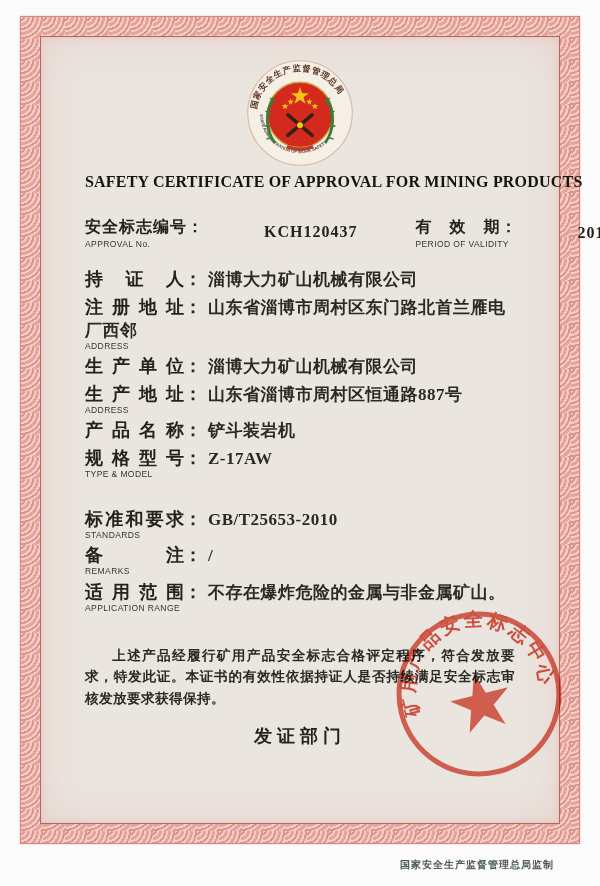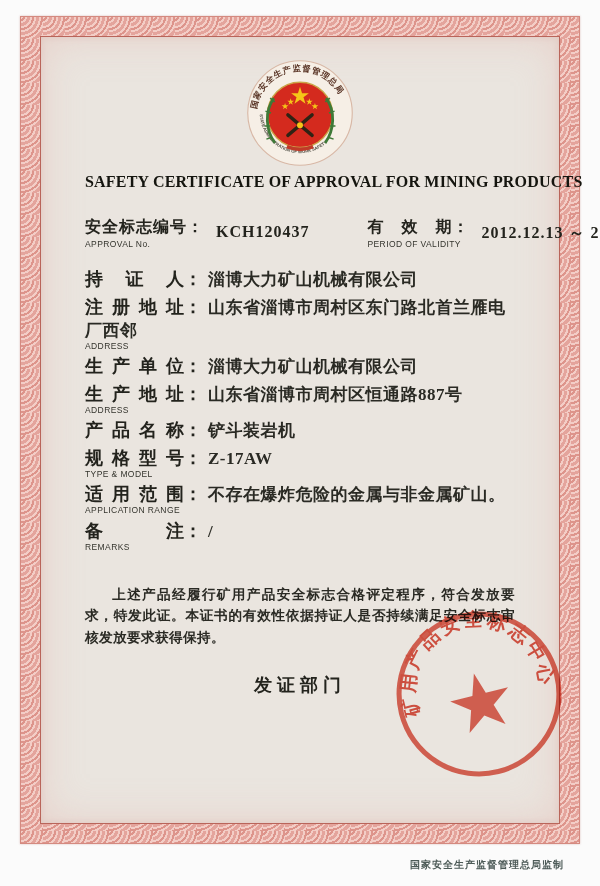--- a/index.html
+++ b/index.html
@@ -31,21 +31,21 @@
   .title{
     margin-top:10px;text-align:center;font-size:33px;font-weight:bold;color:#15150f;
     letter-spacing:11px;text-indent:11px;white-space:nowrap;
   }
   .subtitle{
     margin-top:4px;text-align:center;font-size:16px;font-weight:bold;color:#15150f;
     letter-spacing:.2px;white-space:nowrap;
   }
   
   .approval-row{display:flex;margin-top:26px;align-items:flex-start;}
-  .ap-group{display:flex;align-items:flex-start;}
+  .ap-group{display:flex;align-items:flex-start;gap:48px;}
   .ap-labels{display:inline-block;}
   .zh-small{font-size:16px;font-weight:700;color:#23231d;letter-spacing:1px;white-space:nowrap;}
   .en-label{font-size:8.5px;font-family:"Liberation Sans","DejaVu Sans",sans-serif;color:#33332c;letter-spacing:.4px;margin-top:1px;white-space:nowrap;}
   .ap-value{font-size:16px;font-weight:600;color:#23231d;letter-spacing:1px;margin-left:12px;margin-top:6px;white-space:nowrap;}
   .ap-right{margin-left:58px;}
   
   .fields{margin-top:18px;}
   .field{margin-bottom:3.5px;}
   .field.gap{margin-top:28px;}
   .zh-label{
@@ -54,32 +54,32 @@
   }
   .colon{font-size:18px;font-weight:700;color:#23231d;}
   .value{font-size:17px;font-weight:600;color:#2a2a24;letter-spacing:.5px;margin-left:6px;}
   .field .en-label{margin-top:-1px;}
   
   .statement{
     margin-top:32px;font-size:13.6px;font-weight:600;color:#2a2a24;line-height:1.6;
     text-indent:2em;text-align:justify;letter-spacing:.4px;
   }
   
-  .issuer{margin-top:24px;text-align:center;}
+  .issuer{margin-top:14px;text-align:center;}
   .issuer-zh{font-size:18px;font-weight:700;letter-spacing:5px;color:#23231d;}
   .issuer-en{font-size:10px;font-family:"Liberation Sans","DejaVu Sans",sans-serif;font-weight:700;color:#33332c;letter-spacing:1px;margin-top:2px;}
   .issue-date{margin-top:10px;padding-left:278px;font-size:16px;font-weight:700;color:#1d1d18;letter-spacing:.5px;}
   
   .seal{
     position:absolute;left:393px;top:608px;width:172px;height:172px;
     mix-blend-mode:multiply;opacity:.92;transform:rotate(-14deg);
   }
   
   .print-note{
-    position:absolute;right:36px;bottom:14px;font-size:10px;font-weight:700;
+    position:absolute;right:46px;bottom:14px;font-size:10px;font-weight:700;
     color:#4c5a57;letter-spacing:1px;filter:blur(.4px);
   }
 </style>
 </head>
 <body>
 
 <div class="frame">
   <div class="paper">
     <div class="content">
 
@@ -151,27 +151,31 @@
           <span class="zh-label">生产地址</span><span class="colon">：</span><span class="value">山东省淄博市周村区恒通路887号</span>
           <div class="en-label">ADDRESS</div>
         </div>
         <div class="field">
           <span class="zh-label">产品名称</span><span class="colon">：</span><span class="value">铲斗装岩机</span>
         </div>
         <div class="field">
           <span class="zh-label">规格型号</span><span class="colon">：</span><span class="value">Z-17AW</span>
           <div class="en-label">TYPE &amp; MODEL</div>
         </div>
-        <div class="field">
-          <span class="zh-label">适用范围</span><span class="colon">：</span><span class="value">不存在爆炸危险的金属与非金属矿山。</span>
-          <div class="en-label">APPLICATION RANGE</div>
+        <div class="field gap">
+          <span class="zh-label">标准和要求</span><span class="colon">：</span><span class="value">GB/T25653-2010</span>
+          <div class="en-label">STANDARDS</div>
         </div>
         <div class="field">
           <span class="zh-label">备注</span><span class="colon">：</span><span class="value">/</span>
           <div class="en-label">REMARKS</div>
+        </div>
+        <div class="field">
+          <span class="zh-label">适用范围</span><span class="colon">：</span><span class="value">不存在爆炸危险的金属与非金属矿山。</span>
+          <div class="en-label">APPLICATION RANGE</div>
         </div>
       </div>
 
       <div class="statement">上述产品经履行矿用产品安全标志合格评定程序，符合发放要求，特发此证。本证书的有效性依据持证人是否持续满足安全标志审核发放要求获得保持。</div>
 
       <div class="issuer">
         <div class="issuer-zh">发证部门</div>
       </div>
 
     </div>

